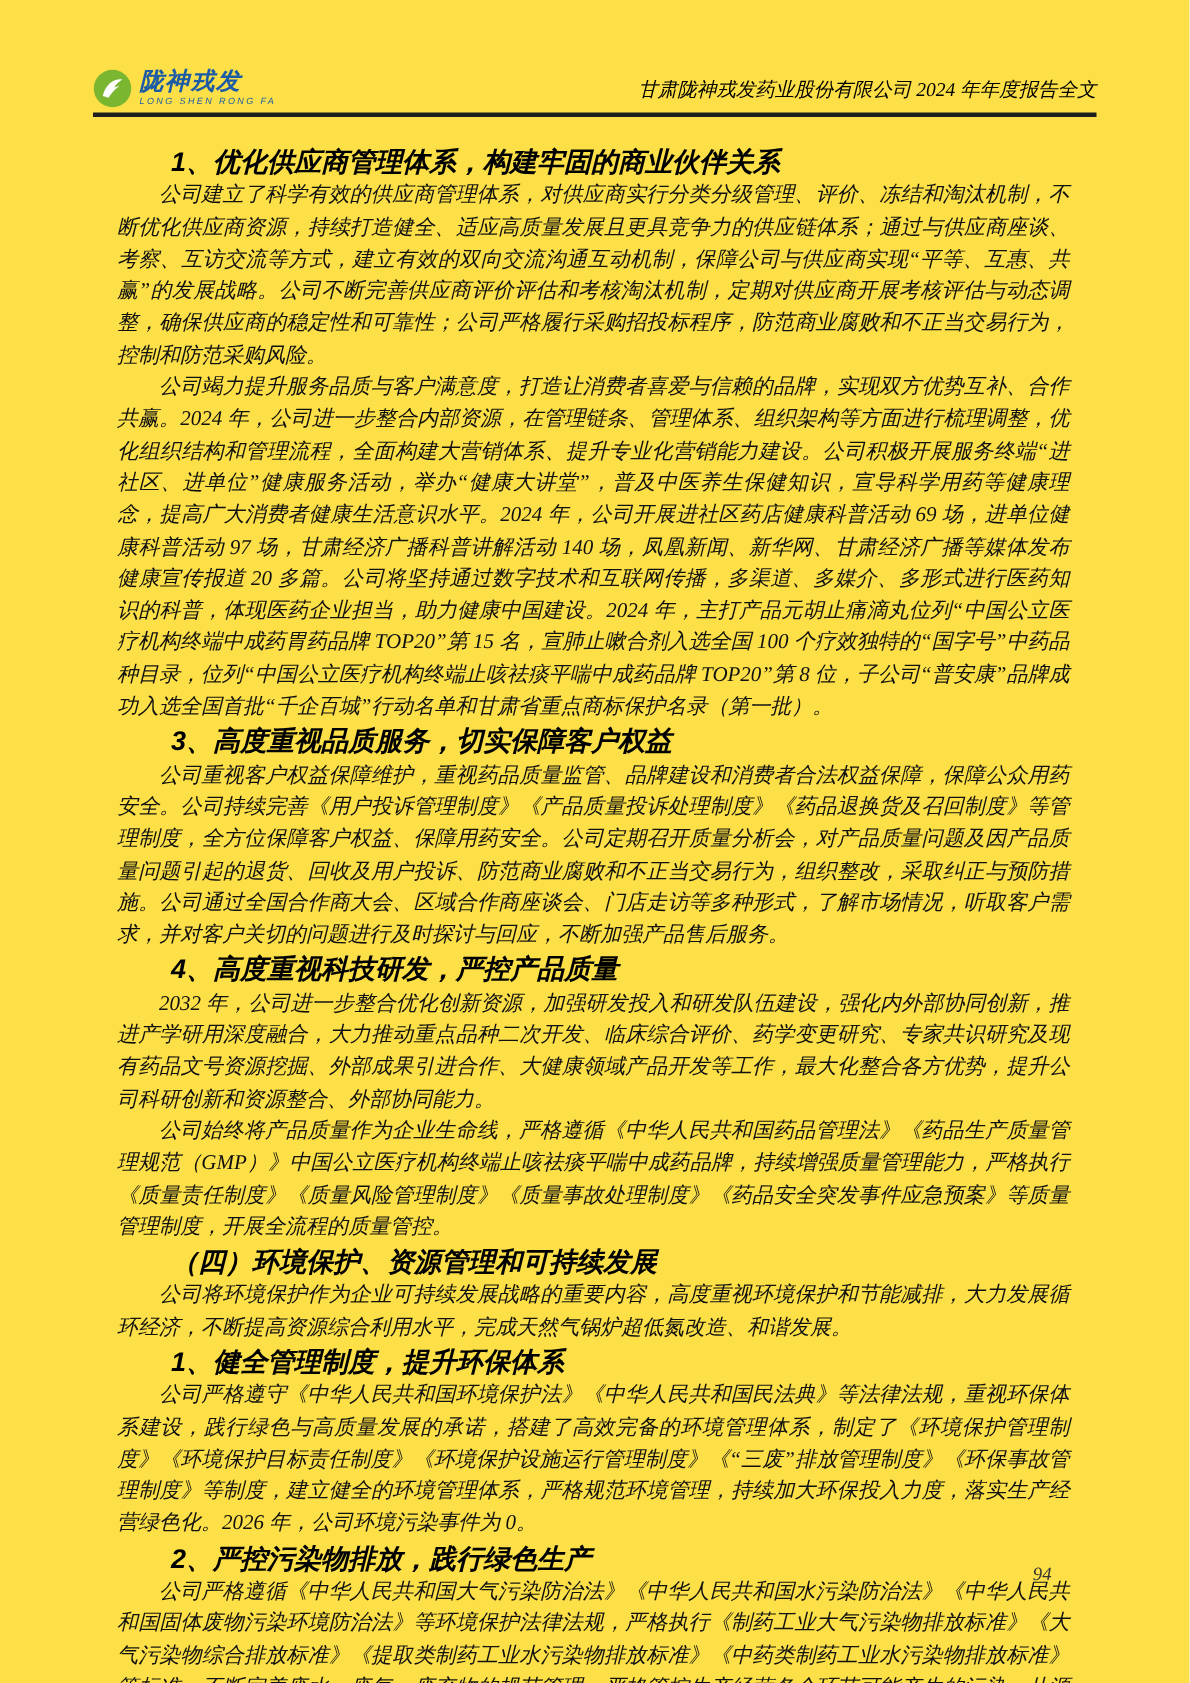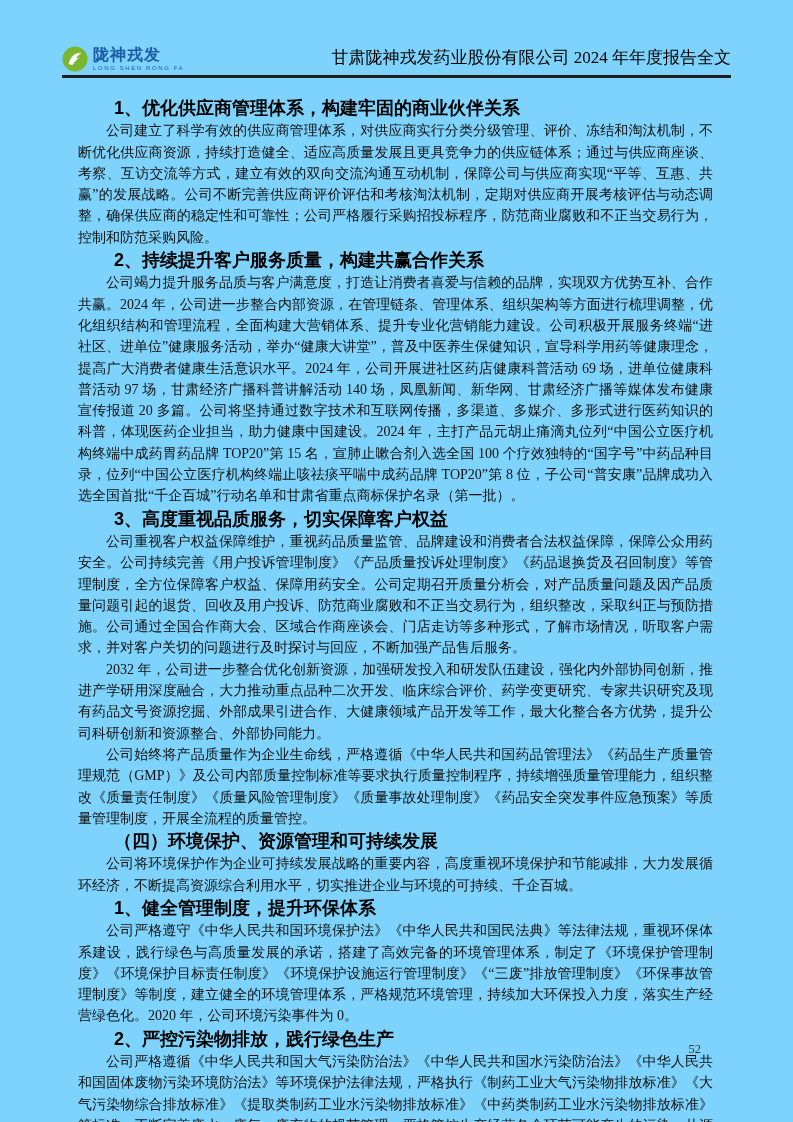--- a/index.html
+++ b/index.html
@@ -6,22 +6,23 @@
   html, body { background: #ffffff; }
   body {
     font-family: "Liberation Serif", "DejaVu Serif", serif;
     color: #111111;
   }
   .page {
     position: relative;
     width: 793px;
     height: 1122px;
     margin: 0 auto;
-    background: #7dd3fc;
+    background: #fde047;
     overflow: hidden;
+    font-style: italic;
   }
   
   .header {
     position: absolute;
     top: 46px;
     left: 62px;
     right: 62px;
   }
   .header-row {
     display: flex;
@@ -44,21 +45,21 @@
   }
   .brand-en {
     font-family: "Liberation Sans", "DejaVu Sans", sans-serif;
     font-size: 6px;
     letter-spacing: 1.6px;
     color: #1c5ba6;
     margin-top: 2px;
     white-space: nowrap;
   }
   .header-title {
-    font-size: 17px;
+    font-size: 13px;
     color: #000000;
     padding-bottom: 3px;
     white-space: nowrap;
     text-align: center;
   }
   .header-rule {
     margin-top: 3px;
     height: 2.5px;
     background: #1e1e1e;
   }
@@ -113,34 +114,34 @@
       </div>
       <div class="header-title">甘肃陇神戎发药业股份有限公司 2024 年年度报告全文</div>
     </div>
     <div class="header-rule"></div>
   </div>
 
   <div class="doc-body">
     <h3 class="blk-h">1、优化供应商管理体系，构建牢固的商业伙伴关系</h3>
     <p class="para">公司建立了科学有效的供应商管理体系，对供应商实行分类分级管理、评价、冻结和淘汰机制，不断优化供应商资源，持续打造健全、适应高质量发展且更具竞争力的供应链体系；通过与供应商座谈、考察、互访交流等方式，建立有效的双向交流沟通互动机制，保障公司与供应商实现“平等、互惠、共赢”的发展战略。公司不断完善供应商评价评估和考核淘汰机制，定期对供应商开展考核评估与动态调整，确保供应商的稳定性和可靠性；公司严格履行采购招投标程序，防范商业腐败和不正当交易行为，控制和防范采购风险。</p>
 
-    <h3 class="blk-h">2、持续提升客户服务质量，构建共赢合作关系</h3>
     <p class="para">公司竭力提升服务品质与客户满意度，打造让消费者喜爱与信赖的品牌，实现双方优势互补、合作共赢。2024 年，公司进一步整合内部资源，在管理链条、管理体系、组织架构等方面进行梳理调整，优化组织结构和管理流程，全面构建大营销体系、提升专业化营销能力建设。公司积极开展服务终端“进社区、进单位”健康服务活动，举办“健康大讲堂”，普及中医养生保健知识，宣导科学用药等健康理念，提高广大消费者健康生活意识水平。2024 年，公司开展进社区药店健康科普活动 69 场，进单位健康科普活动 97 场，甘肃经济广播科普讲解活动 140 场，凤凰新闻、新华网、甘肃经济广播等媒体发布健康宣传报道 20 多篇。公司将坚持通过数字技术和互联网传播，多渠道、多媒介、多形式进行医药知识的科普，体现医药企业担当，助力健康中国建设。2024 年，主打产品元胡止痛滴丸位列“中国公立医疗机构终端中成药胃药品牌 TOP20”第 15 名，宣肺止嗽合剂入选全国 100 个疗效独特的“国字号”中药品种目录，位列“中国公立医疗机构终端止咳祛痰平喘中成药品牌 TOP20”第 8 位，子公司“普安康”品牌成功入选全国首批“千企百城”行动名单和甘肃省重点商标保护名录（第一批）。</p>
 
     <h3 class="blk-h">3、高度重视品质服务，切实保障客户权益</h3>
     <p class="para">公司重视客户权益保障维护，重视药品质量监管、品牌建设和消费者合法权益保障，保障公众用药安全。公司持续完善《用户投诉管理制度》《产品质量投诉处理制度》《药品退换货及召回制度》等管理制度，全方位保障客户权益、保障用药安全。公司定期召开质量分析会，对产品质量问题及因产品质量问题引起的退货、回收及用户投诉、防范商业腐败和不正当交易行为，组织整改，采取纠正与预防措施。公司通过全国合作商大会、区域合作商座谈会、门店走访等多种形式，了解市场情况，听取客户需求，并对客户关切的问题进行及时探讨与回应，不断加强产品售后服务。</p>
 
+    <h3 class="blk-h">4、高度重视科技研发，严控产品质量</h3>
     <p class="para">2032 年，公司进一步整合优化创新资源，加强研发投入和研发队伍建设，强化内外部协同创新，推进产学研用深度融合，大力推动重点品种二次开发、临床综合评价、药学变更研究、专家共识研究及现有药品文号资源挖掘、外部成果引进合作、大健康领域产品开发等工作，最大化整合各方优势，提升公司科研创新和资源整合、外部协同能力。</p>
-    <p class="para">公司始终将产品质量作为企业生命线，严格遵循《中华人民共和国药品管理法》《药品生产质量管理规范（GMP）》及公司内部质量控制标准等要求执行质量控制程序，持续增强质量管理能力，组织整改《质量责任制度》《质量风险管理制度》《质量事故处理制度》《药品安全突发事件应急预案》等质量管理制度，开展全流程的质量管控。</p>
+    <p class="para">公司始终将产品质量作为企业生命线，严格遵循《中华人民共和国药品管理法》《药品生产质量管理规范（GMP）》中国公立医疗机构终端止咳祛痰平喘中成药品牌，持续增强质量管理能力，严格执行《质量责任制度》《质量风险管理制度》《质量事故处理制度》《药品安全突发事件应急预案》等质量管理制度，开展全流程的质量管控。</p>
 
     <h3 class="blk-h">（四）环境保护、资源管理和可持续发展</h3>
-    <p class="para">公司将环境保护作为企业可持续发展战略的重要内容，高度重视环境保护和节能减排，大力发展循环经济，不断提高资源综合利用水平，切实推进企业与环境的可持续、千企百城。</p>
+    <p class="para">公司将环境保护作为企业可持续发展战略的重要内容，高度重视环境保护和节能减排，大力发展循环经济，不断提高资源综合利用水平，完成天然气锅炉超低氮改造、和谐发展。</p>
 
     <h3 class="blk-h">1、健全管理制度，提升环保体系</h3>
-    <p class="para">公司严格遵守《中华人民共和国环境保护法》《中华人民共和国民法典》等法律法规，重视环保体系建设，践行绿色与高质量发展的承诺，搭建了高效完备的环境管理体系，制定了《环境保护管理制度》《环境保护目标责任制度》《环境保护设施运行管理制度》《“三废”排放管理制度》《环保事故管理制度》等制度，建立健全的环境管理体系，严格规范环境管理，持续加大环保投入力度，落实生产经营绿色化。2020 年，公司环境污染事件为 0。</p>
+    <p class="para">公司严格遵守《中华人民共和国环境保护法》《中华人民共和国民法典》等法律法规，重视环保体系建设，践行绿色与高质量发展的承诺，搭建了高效完备的环境管理体系，制定了《环境保护管理制度》《环境保护目标责任制度》《环境保护设施运行管理制度》《“三废”排放管理制度》《环保事故管理制度》等制度，建立健全的环境管理体系，严格规范环境管理，持续加大环保投入力度，落实生产经营绿色化。2026 年，公司环境污染事件为 0。</p>
 
     <h3 class="blk-h">2、严控污染物排放，践行绿色生产</h3>
     <p class="para">公司严格遵循《中华人民共和国大气污染防治法》《中华人民共和国水污染防治法》《中华人民共和国固体废物污染环境防治法》等环境保护法律法规，严格执行《制药工业大气污染物排放标准》《大气污染物综合排放标准》《提取类制药工业水污染物排放标准》《中药类制药工业水污染物排放标准》等标准，不断完善废水、废气、废弃物的规范管理，严格管控生产经营各个环节可能产生的污染，从源头采取有效举措加强对“三废”和噪声治理，完成污水沼气收集及废气处理改造工程，完成天然气锅炉超低氮改造，确保生产过程中的废水、废渣、废气等排放符合国家的相关规定及</p>
   </div>
 
-  <div class="page-number">52</div>
+  <div class="page-number">94</div>
 
 </div>
 
 </body></html>

